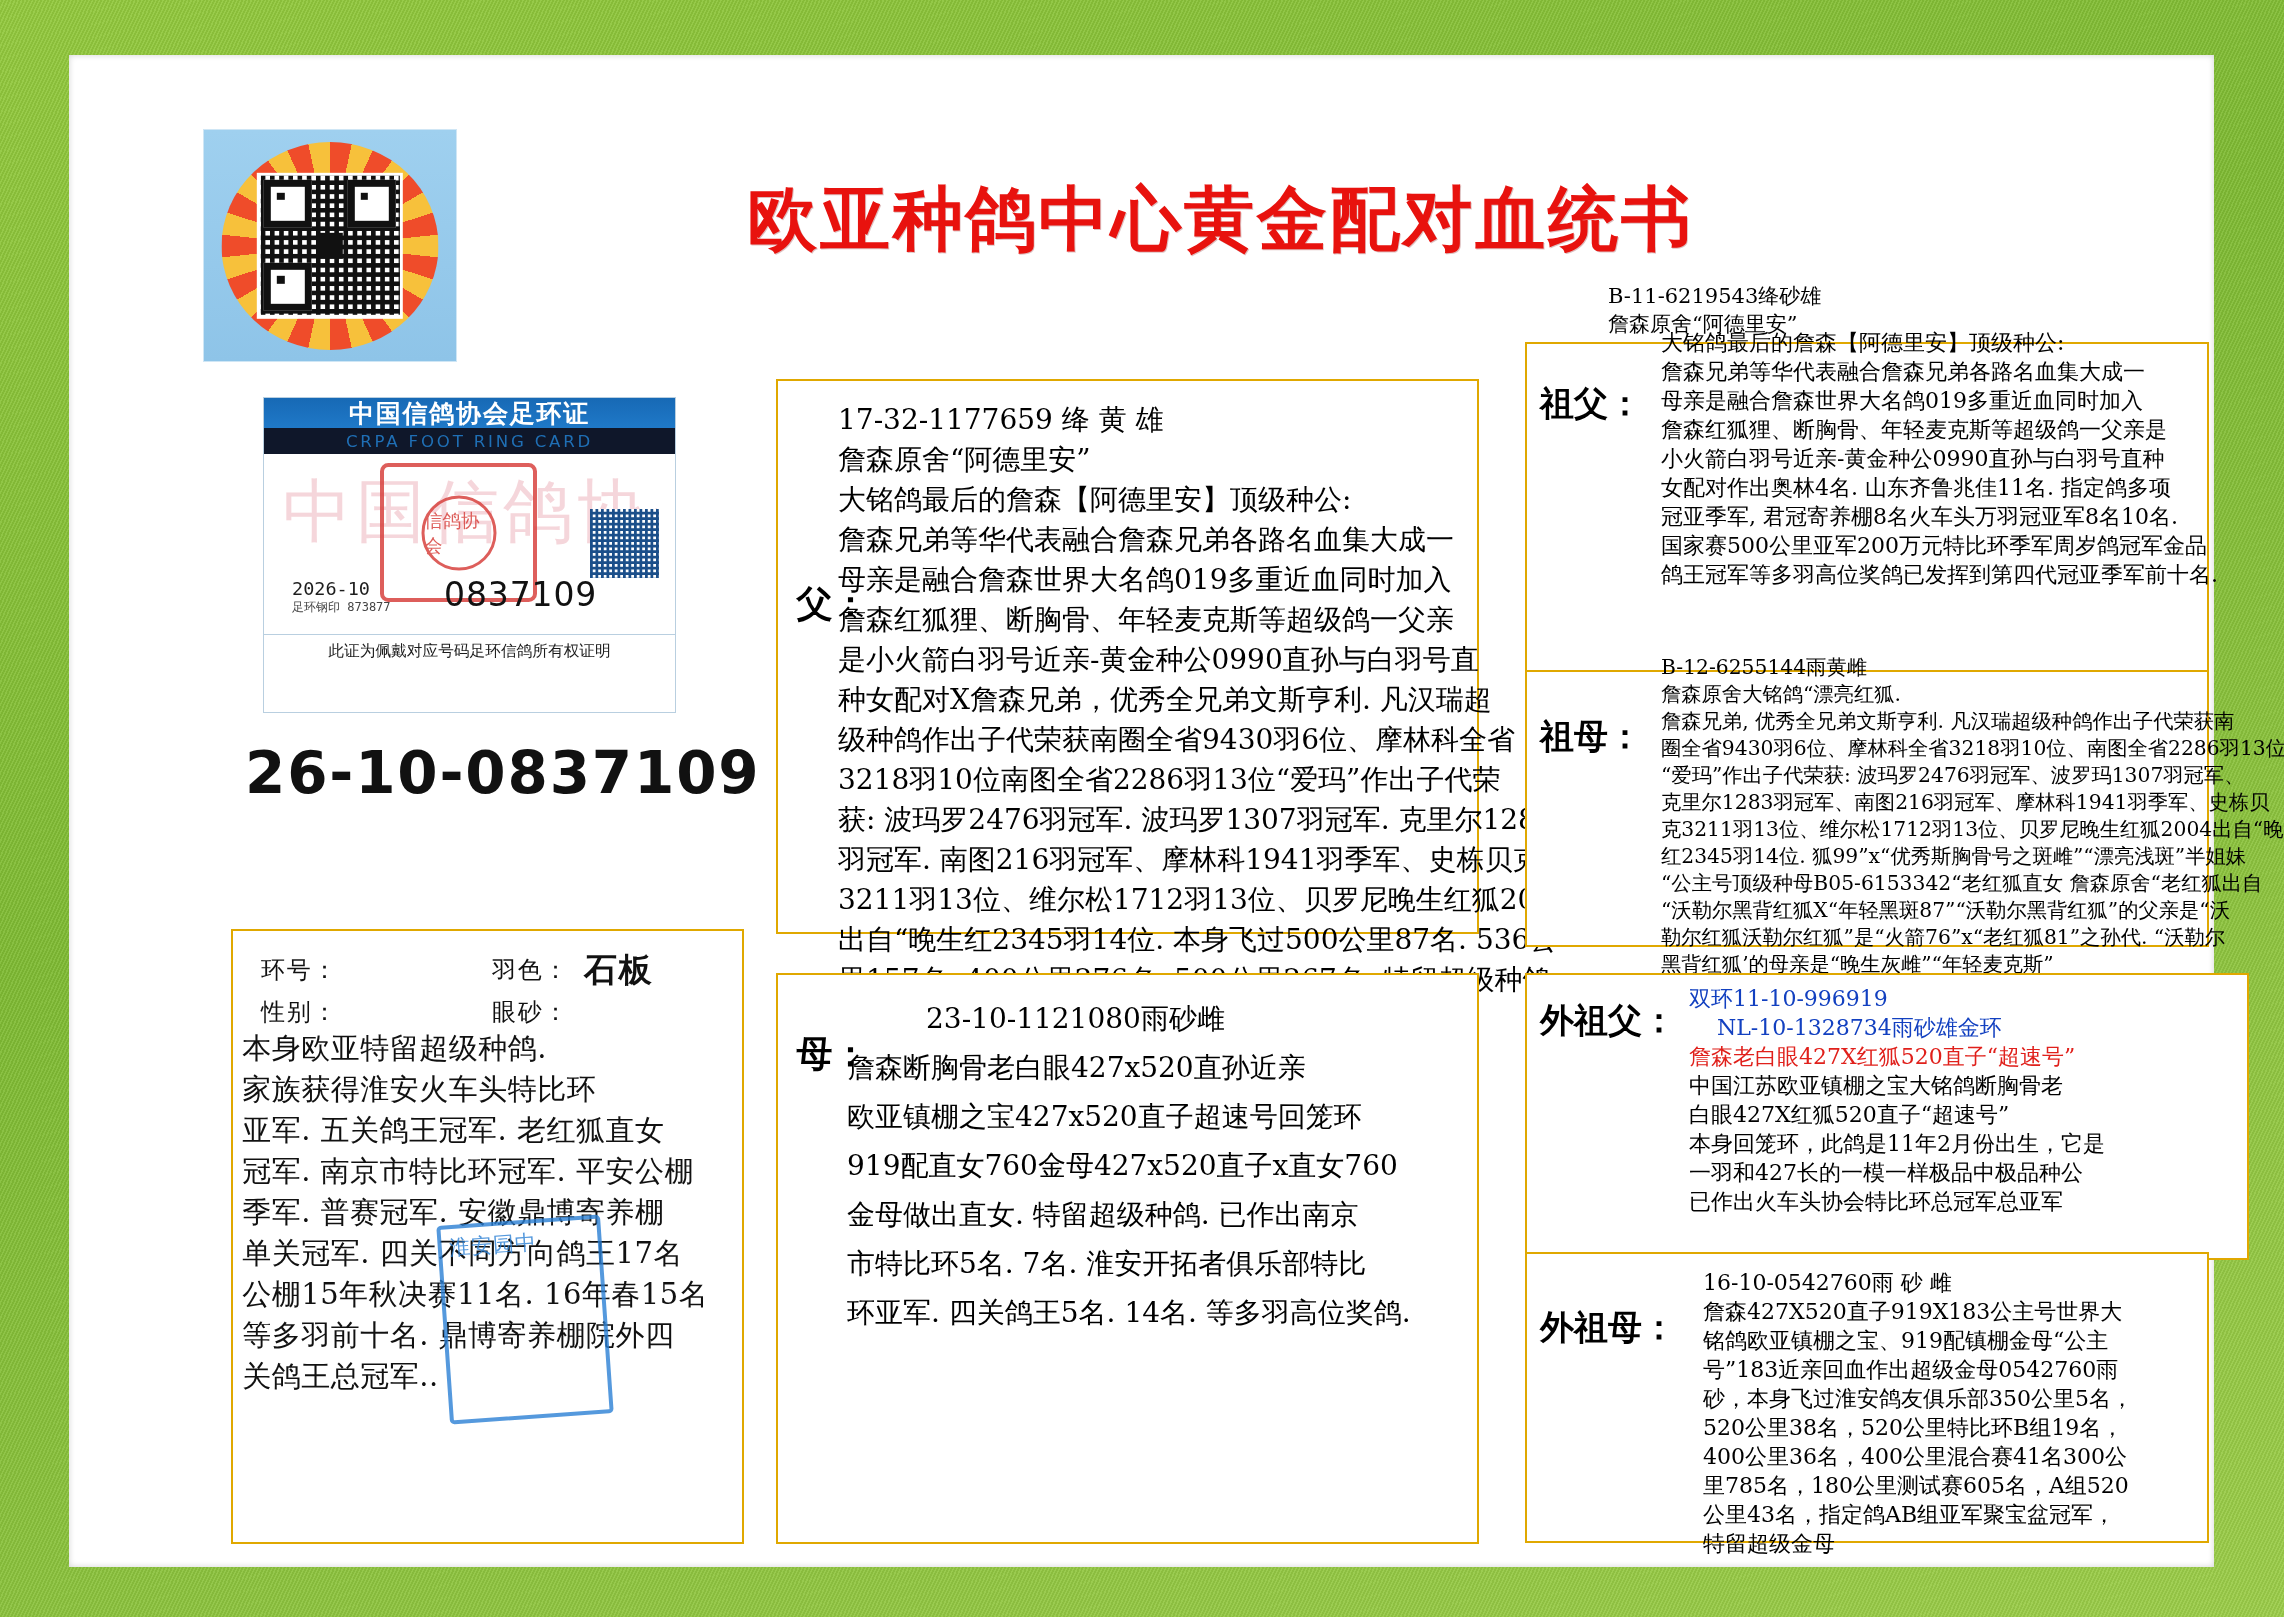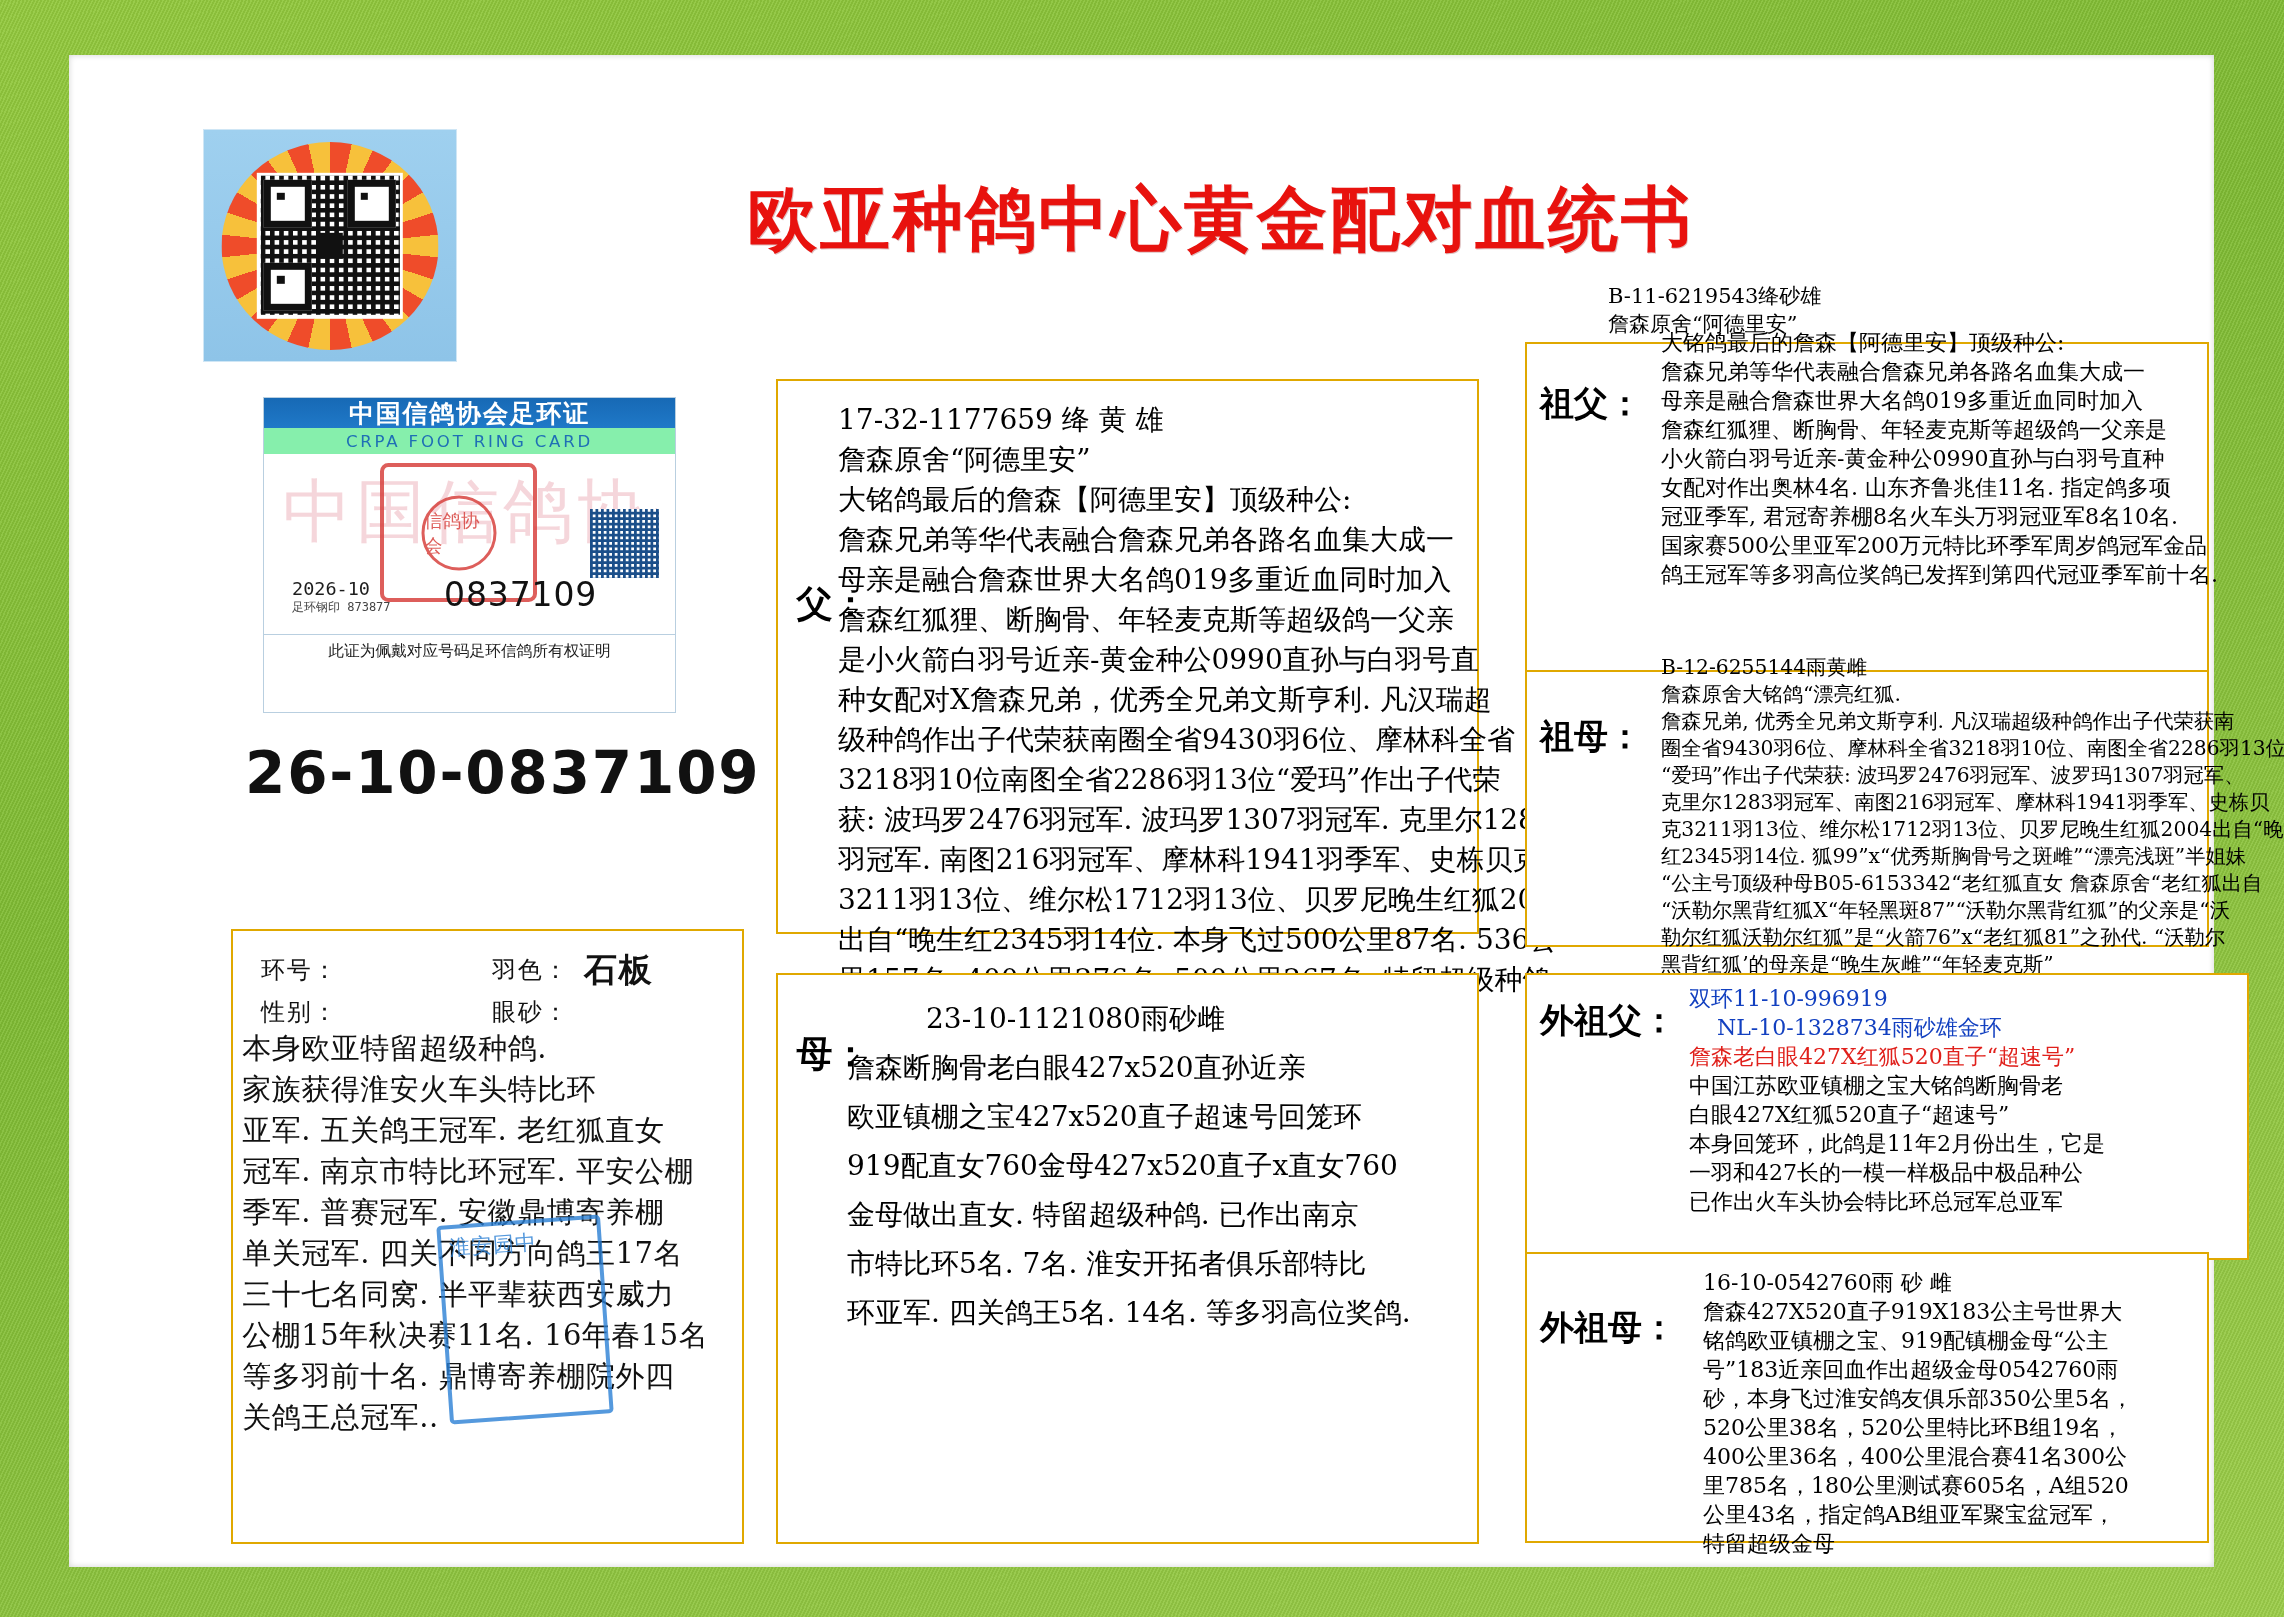--- a/index.html
+++ b/index.html
@@ -75,21 +75,21 @@
     background:#ffffff; border:0.9px solid #b9cfe0;
     overflow:hidden;
   }
   .ring-head {
     height:30px; background:linear-gradient(180deg,#1769b5,#1f79c8);
     color:#fff; font-family:"DejaVu Sans", sans-serif; font-weight:bold;
     font-size:25px; display:flex; align-items:center; justify-content:center;
     letter-spacing:1.8px;
   }
   .ring-sub {
-    height:26px; background:#86efac; color:#1f6fb5;
+    height:26px; background:#0f172a; color:#1f6fb5;
     font-family:"DejaVu Sans", sans-serif; font-size:16.6px;
     display:flex; align-items:center; justify-content:center; letter-spacing:2.8px;
   }
   .ring-body { position:relative; height:213px; background:#fff; }
   .watermark {
     position:absolute; left:18.5px; top:12px; width:374px; height:116px;
     font-family:"DejaVu Sans", sans-serif; font-size:69px; color:#f2c9cf;
     opacity:.75; letter-spacing:4.6px; white-space:nowrap; overflow:hidden;
   }
   .red-seal {
@@ -229,21 +229,20 @@
     <div class="self-row feather-val" style="top:16.6px;left:351px;">石板</div>
     <div class="self-row" style="top:65px;left:28px;">性别：</div>
     <div class="self-row" style="top:65px;left:259px;">眼砂：</div>
     <div class="self-text">
       <div>本身欧亚特留超级种鸽.</div>
       <div>家族获得淮安火车头特比环</div>
       <div>亚军. 五关鸽王冠军. 老红狐直女</div>
       <div>冠军. 南京市特比环冠军. 平安公棚</div>
       <div>季军. 普赛冠军. 安徽鼎博寄养棚</div>
       <div>单关冠军. 四关不同方向鸽王17名</div>
-      <div>三十七名同窝. 半平辈获西安威力</div>
       <div>公棚15年秋决赛11名. 16年春15名</div>
       <div>等多羽前十名. 鼎博寄养棚院外四</div>
       <div>关鸽王总冠军..</div>
     </div>
   </div>
 
   <div class="blue-seal">淮安园中</div>
 
   <div class="box" id="father-box">
     <div class="pl">父：</div>

